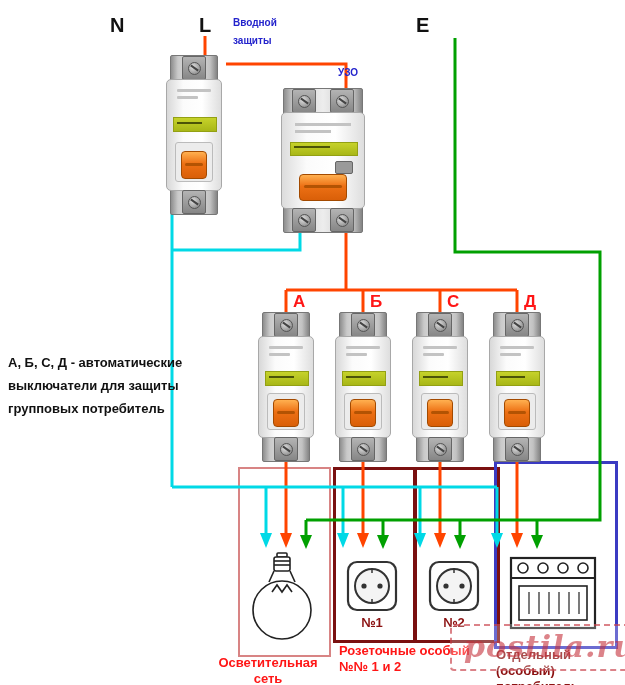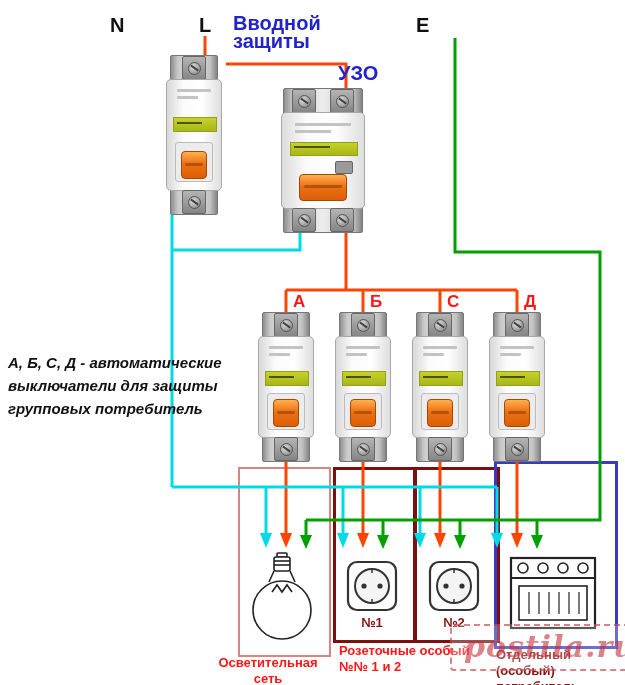--- a/index.html
+++ b/index.html
@@ -3,24 +3,24 @@
 <meta charset="utf-8">
 <style>
   html,body{margin:0;padding:0;background:#fff;}
   .stage{position:relative;width:625px;height:685px;background:#ffffff;overflow:hidden;
          font-family:"Liberation Sans","DejaVu Sans",sans-serif;}
   .abs{position:absolute;}
   svg.wires{position:absolute;left:0;top:0;pointer-events:none;}
 
   
   .toplabel{position:absolute;font-size:20px;font-weight:bold;color:#111;}
-  .bluelabel{position:absolute;font-size:20px;font-weight:bold;color:#2323cc;line-height:18px;}
+  .bluelabel{position:absolute;font-size:10px;font-weight:bold;color:#2323cc;line-height:18px;}
   .grp-label{position:absolute;font-size:17px;font-weight:bold;color:#ff1616;}
-  .note{position:absolute;left:8px;top:351px;width:252px;font-size:15px;font-weight:bold;
-        color:#111;line-height:23px;font-style:italic;}
+  .note{position:absolute;left:8px;top:351px;width:252px;font-size:13px;font-weight:bold;
+        color:#111;line-height:23px;}
   .caption-red{position:absolute;font-size:13px;font-weight:bold;color:#ff1616;line-height:16px;}
   .caption-dark{position:absolute;font-size:13px;font-weight:bold;color:#8b1111;line-height:16px;}
   .socket-num{position:absolute;font-size:13px;font-weight:bold;color:#8b1111;text-align:center;width:52px;}
 
   
   .zone{position:absolute;background:transparent;}
   .zone.lighting{border:2px solid #d88484;}
   .zone.socketz{border:3px solid #7a1010;}
   .zone.dedicated{border:3px solid #3b3bc2;}
 

